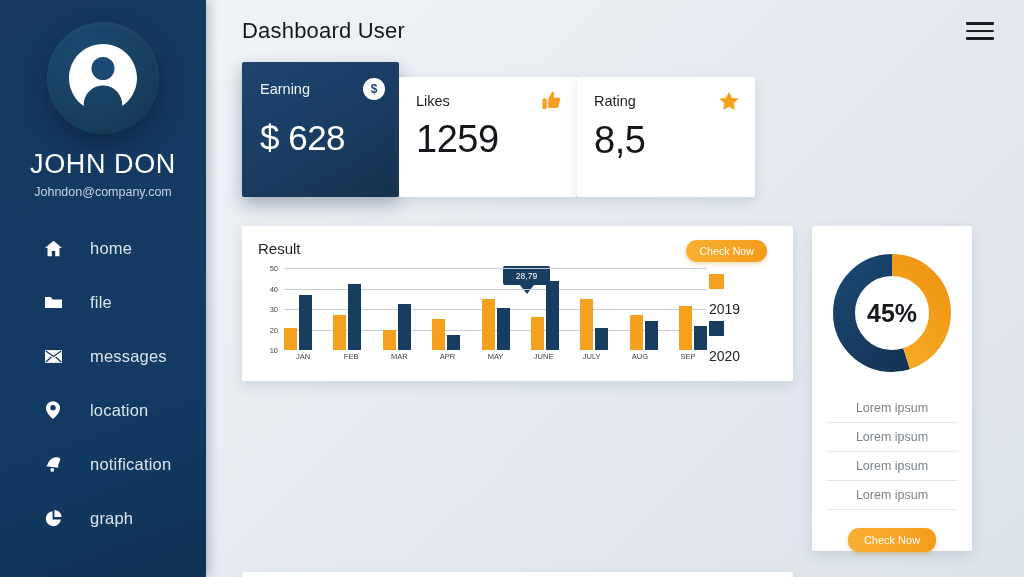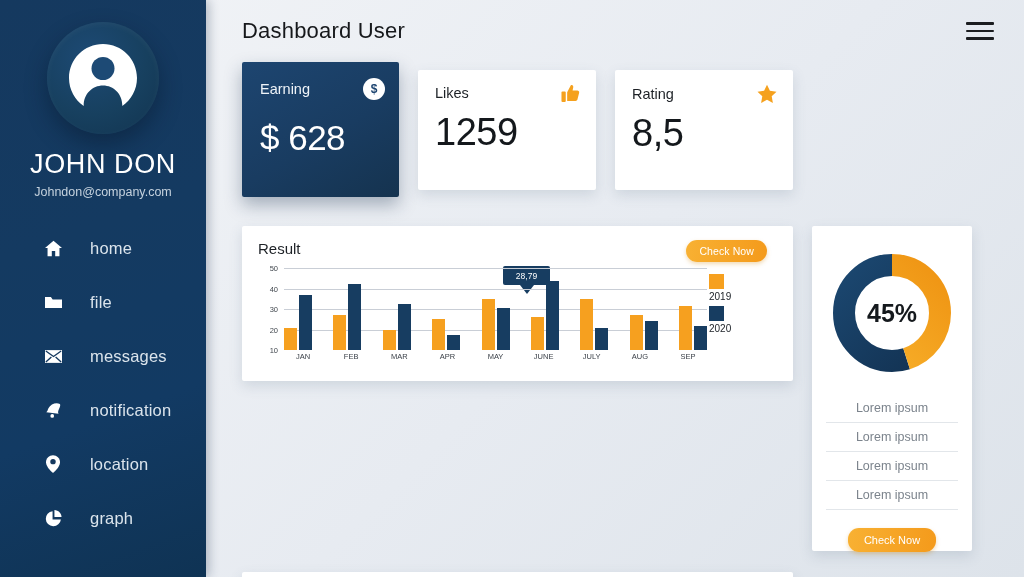--- a/index.html
+++ b/index.html
@@ -52,21 +52,21 @@
   
   .main { flex:1 1 auto; position:relative; padding:0 30px 0 36px; }
   .topbar {
     height:62px; display:flex; align-items:center; justify-content:space-between;
   }
   .page-title { font-size:22px; color:#16181b; font-weight:400; letter-spacing:.2px; }
   .hamburger { width:28px; cursor:pointer; display:flex; flex-direction:column; gap:5px; }
   .hamburger span { display:block; height:2.6px; background:#1b1d20; border-radius:1px; }
 
   
-  .stats { display:flex; gap:19px; align-items:center; }
+  .stats { display:flex; align-items:flex-end; }
   .stat {
     width:178px; height:120px; background:#ffffff; border-radius:2px;
     box-shadow:0 5px 13px rgba(80,100,125,.17);
     padding:14px 16px 0 17px; position:relative;
   }
   .stat.featured {
     width:157px; height:135px; background:linear-gradient(150deg,#1d4570 0%,#193c61 55%,#15334f 100%);
     box-shadow:0 8px 17px rgba(25,50,80,.34);
     padding:16px 14px 0 18px;
   }
@@ -127,21 +127,21 @@
     display:flex; justify-content:space-between;
   }
   .xlab { font-size:7.5px; color:#3b4149; width:38px; text-align:center; }
   .legend-right {
     position:absolute; right:6px; top:6px; width:52px;
   }
   .lg-item { margin-bottom:4px; }
   .lg-sw { width:15px; height:15px; display:block; }
   .lg-sw.a { background:#f6a01f; }
   .lg-sw.b { background:#173d61; }
-  .lg-tx { font-size:10px; color:#20252b; display:block; margin-top:2px; }
+  .lg-tx { font-size:14px; color:#20252b; display:block; margin-top:12px; }
 
   .tooltip {
     position:absolute; left:245px; top:-2px; width:47px; height:19px;
     background:#173d61; border-radius:2px; color:#ffffff; font-size:8.5px;
     display:flex; align-items:center; justify-content:center;
   }
   .tooltip:after {
     content:""; position:absolute; left:50%; top:19px; transform:translateX(-50%);
     border-left:7px solid transparent; border-right:7px solid transparent;
     border-top:9px solid #173d61;
@@ -212,35 +212,35 @@
         <span class="nav-ico">
           <svg width="17" height="13" viewBox="0 0 20 15">
             <rect x="0" y="0" width="20" height="15" fill="currentColor"></rect>
             <path d="M1 1l9 6.5L19 1M1 14l6.5-6M19 14l-6.5-6" stroke="#15395f" stroke-width="1.6" fill="none"></path>
           </svg>
         </span>
         <span class="nav-label">messages</span>
       </div>
       <div class="nav-item">
         <span class="nav-ico">
+          <svg width="14" height="18" viewBox="0 0 15 19">
+            <path fill="currentColor" d="M7.5 0C3.4 0 0 3.4 0 7.5 0 13 7.5 19 7.5 19S15 13 15 7.5C15 3.4 11.6 0 7.5 0z"></path>
+            <circle cx="7.5" cy="7" r="2.9" fill="#15395f"></circle>
+          </svg>
+        </span>
+        <span class="nav-label">location</span>
+      </div>
+      <div class="nav-item">
+        <span class="nav-ico">
           <svg width="17" height="16" viewBox="0 0 20 19">
             <path fill="currentColor" d="M17.5 2.5C14 0 6.5 2 4 7.5c-1 2.2-1.2 3.8-2.6 4.8L16 14c-1-1.6-0.5-3.2 0.4-5.4C17.8 5.6 18.6 3.5 17.5 2.5z"></path>
             <circle cx="8.5" cy="16.5" r="2.2" fill="currentColor"></circle>
           </svg>
         </span>
         <span class="nav-label">notification</span>
-      </div>
-      <div class="nav-item">
-        <span class="nav-ico">
-          <svg width="14" height="18" viewBox="0 0 15 19">
-            <path fill="currentColor" d="M7.5 0C3.4 0 0 3.4 0 7.5 0 13 7.5 19 7.5 19S15 13 15 7.5C15 3.4 11.6 0 7.5 0z"></path>
-            <circle cx="7.5" cy="7" r="2.9" fill="#15395f"></circle>
-          </svg>
-        </span>
-        <span class="nav-label">location</span>
       </div>
       <div class="nav-item">
         <span class="nav-ico">
           <svg width="17" height="17" viewBox="0 0 18 18">
             <path fill="currentColor" d="M8 1.2A8 8 0 1 0 16.8 10H8z"></path>
             <path fill="currentColor" d="M10 0v7.5h7.5C17.5 3.5 14.2 0.2 10 0z"></path>
           </svg>
         </span>
         <span class="nav-label">graph</span>
       </div>

